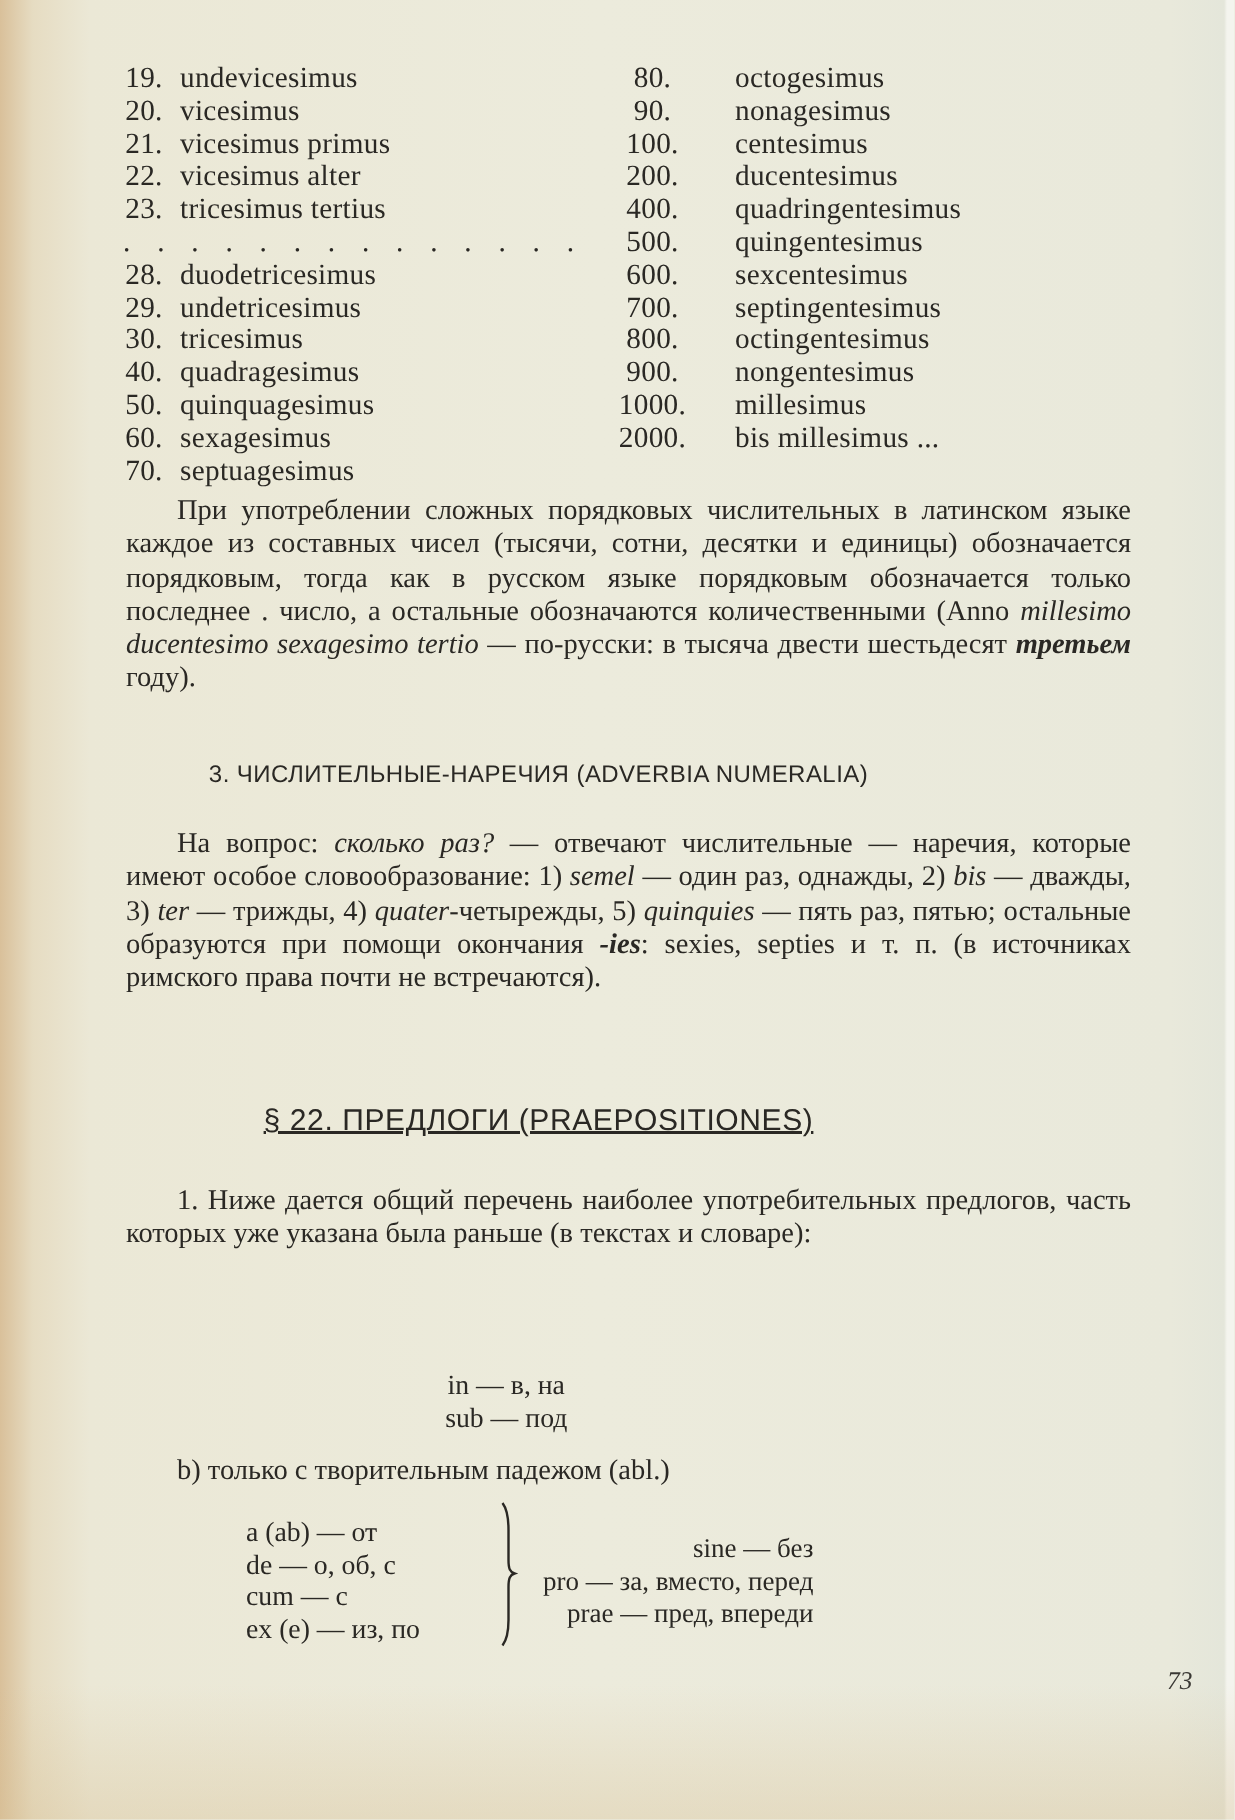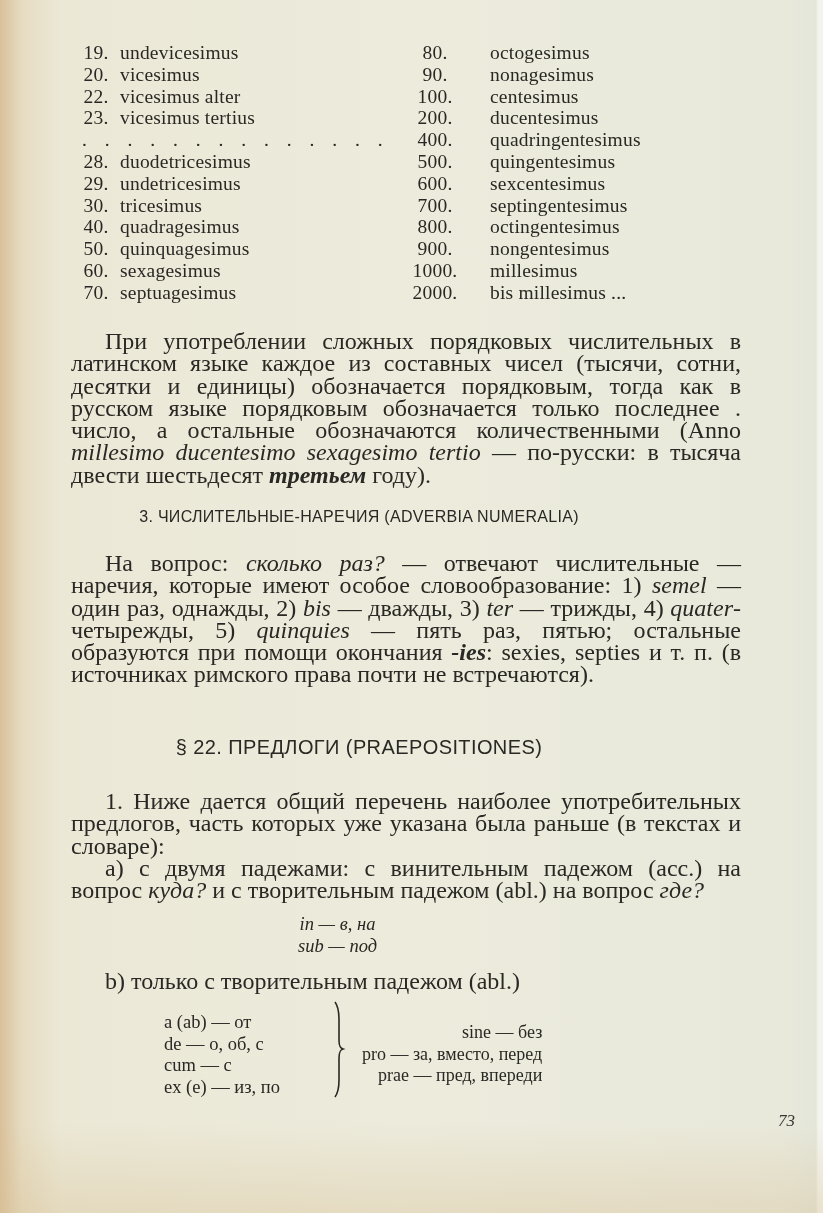--- a/index.html
+++ b/index.html
@@ -21,57 +21,61 @@
   }
   .numlist { position: absolute; top: 42px; font-size: 19.5px; line-height: 21.8px; letter-spacing: 0.2px; }
   .numlist.left { left: 80px; }
   .numlist.right { left: 388px; }
   .row { display: flex; white-space: nowrap; }
   .num { display: inline-block; text-align: center; margin-right: 8px; }
   .left .num { width: 32px; }
   .right .num { width: 94px; }
   .dots { letter-spacing: 6.5px; padding-left: 2px; }
   .para {
-    position: absolute; left: 71px; width: 670px;
-    font-size: 24px; line-height: 22.3px; text-align: justify;
+    position: absolute; left: 84px; width: 670px;
+    font-size: 19px; line-height: 22.3px; text-align: justify;
     text-indent: 34px;
   }
   .para .it { font-style: italic; }
   .para .bi { font-style: italic; font-weight: bold; }
   .sec-title {
     position: absolute; left: 0; width: 718px; text-align: center;
     font-family: "Liberation Sans", "DejaVu Sans", sans-serif;
   }
-  .center-line { position: absolute; left: 0; width: 675px; text-align: center; font-size: 18.5px; line-height: 22px; font-style: italic; }
+  .center-line { position: absolute; left: 0; width: 675px; text-align: center; font-size: 18.5px; line-height: 22px; }
   .prep-left { position: absolute; left: 164px; top: 1012px; font-size: 18.5px; line-height: 21.5px; }
   .prep-right { position: absolute; left: 362px; top: 1022px; font-size: 18px; line-height: 21.5px; text-align: right; }
   .brace { position: absolute; left: 330px; top: 1000px; width: 18px; height: 98px; }
   .page-num { position: absolute; left: 733px; top: 1111px; font-size: 17px; font-style: italic; color: #3a3834; margin-left: 45px; }
 </style>
 </head>
 <body>
 
 <div class="page">
 
   <div class="numlist left">
     <div class="row">
         <span class="num">19.</span>
         <span>undevicesimus</span>
       </div>
     <div class="row">
         <span class="num">20.</span>
         <span>vicesimus</span>
       </div>
     <div class="row">
+        <span class="num">21.</span>
+        <span>vicesimus primus</span>
+      </div>
+    <div class="row">
         <span class="num">22.</span>
         <span>vicesimus alter</span>
       </div>
     <div class="row">
         <span class="num">23.</span>
-        <span>vicesimus tertius</span>
+        <span>tricesimus tertius</span>
       </div>
     <div class="row">
         <span class="dots">. . . . . . . . . . . . . .</span>
       </div>
     <div class="row">
         <span class="num">28.</span>
         <span>duodetricesimus</span>
       </div>
     <div class="row">
         <span class="num">29.</span>
@@ -149,25 +153,24 @@
         <span>bis millesimus ...</span>
       </div>
   </div>
 
   <p class="para" style="top:330px; margin:0;"><span>При употреблении сложных порядковых числительных в латинском языке каждое из составных чисел (тысячи, сотни, десятки и единицы) обозначается порядковым, тогда как в русском языке порядковым обозначается только последнее . число, а остальные обозначаются количественными (Anno </span><span class="it">millesimo ducentesimo sexagesimo tertio</span><span> — по-русски: в тысяча двести шестьдесят </span><span class="bi">третьем</span><span> году).</span></p>
 
   <div class="sec-title" style="top:508px; font-size:16px; letter-spacing:0.3px;">3. ЧИСЛИТЕЛЬНЫЕ-НАРЕЧИЯ (ADVERBIA NUMERALIA)</div>
 
   <p class="para" style="top:552px; margin:0;"><span>На вопрос: </span><span class="it">сколько раз?</span><span> — отвечают числительные — наречия, которые имеют особое словообразование: 1) </span><span class="it">semel</span><span> — один раз, однажды, 2) </span><span class="it">bis</span><span> — дважды, 3) </span><span class="it">ter</span><span> — трижды, 4) </span><span class="it">quater</span><span>-четырежды, 5) </span><span class="it">quinquies</span><span> — пять раз, пятью; остальные образуются при помощи окончания </span><span class="bi">-ies</span><span>: sexies, septies и т. п. (в источниках римского права почти не встречаются).</span></p>
 
-  <div class="sec-title" style="top:736px; font-size:20px; letter-spacing:0.4px;">§ 22. ПРЕДЛОГИ (PRAEPOSITIONES)</div>
+  <div class="sec-title" style="top:736px; font-size:20px; letter-spacing:0.4px;text-decoration:underline;">§ 22. ПРЕДЛОГИ (PRAEPOSITIONES)</div>
 
   <p class="para" style="top:790px; margin:0;"><span>1. Ниже дается общий перечень наиболее употребительных предлогов, часть которых уже указана была раньше (в текстах и словаре):</span></p>
 
-  <p class="para" style="top:857px; margin:0;"><span>а) с двумя падежами: с винительным падежом (acc.) на вопрос </span><span class="it">куда?</span><span> и с творительным падежом (abl.) на вопрос </span><span class="it">где?</span></p>
 
   <div class="center-line" style="top:913px;">in — в, на</div>
   <div class="center-line" style="top:935px;">sub — под</div>
 
   <div class="para" style="top:970px; text-indent:34px;">b) только с творительным падежом (abl.)</div>
 
   <div class="prep-left">
     <div>a (ab) — от</div>
     <div>de — о, об, с</div>
     <div>cum — с</div>

